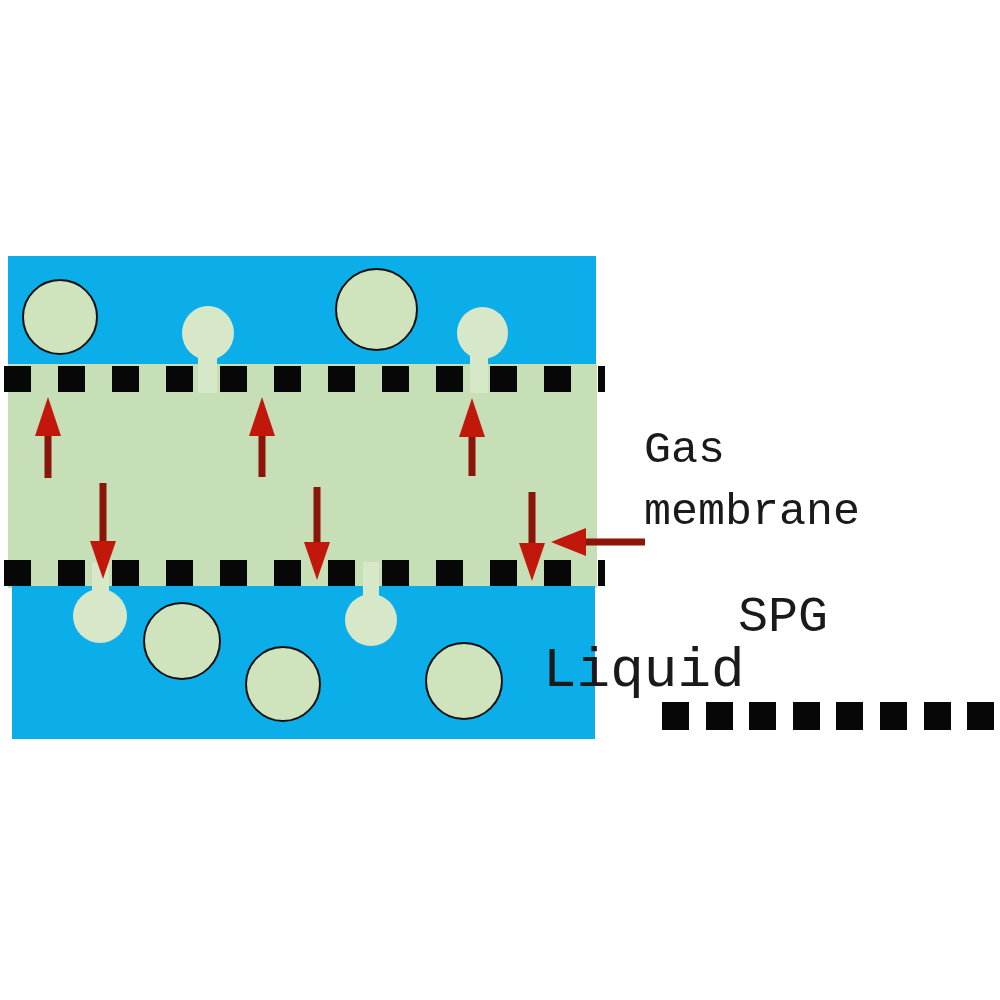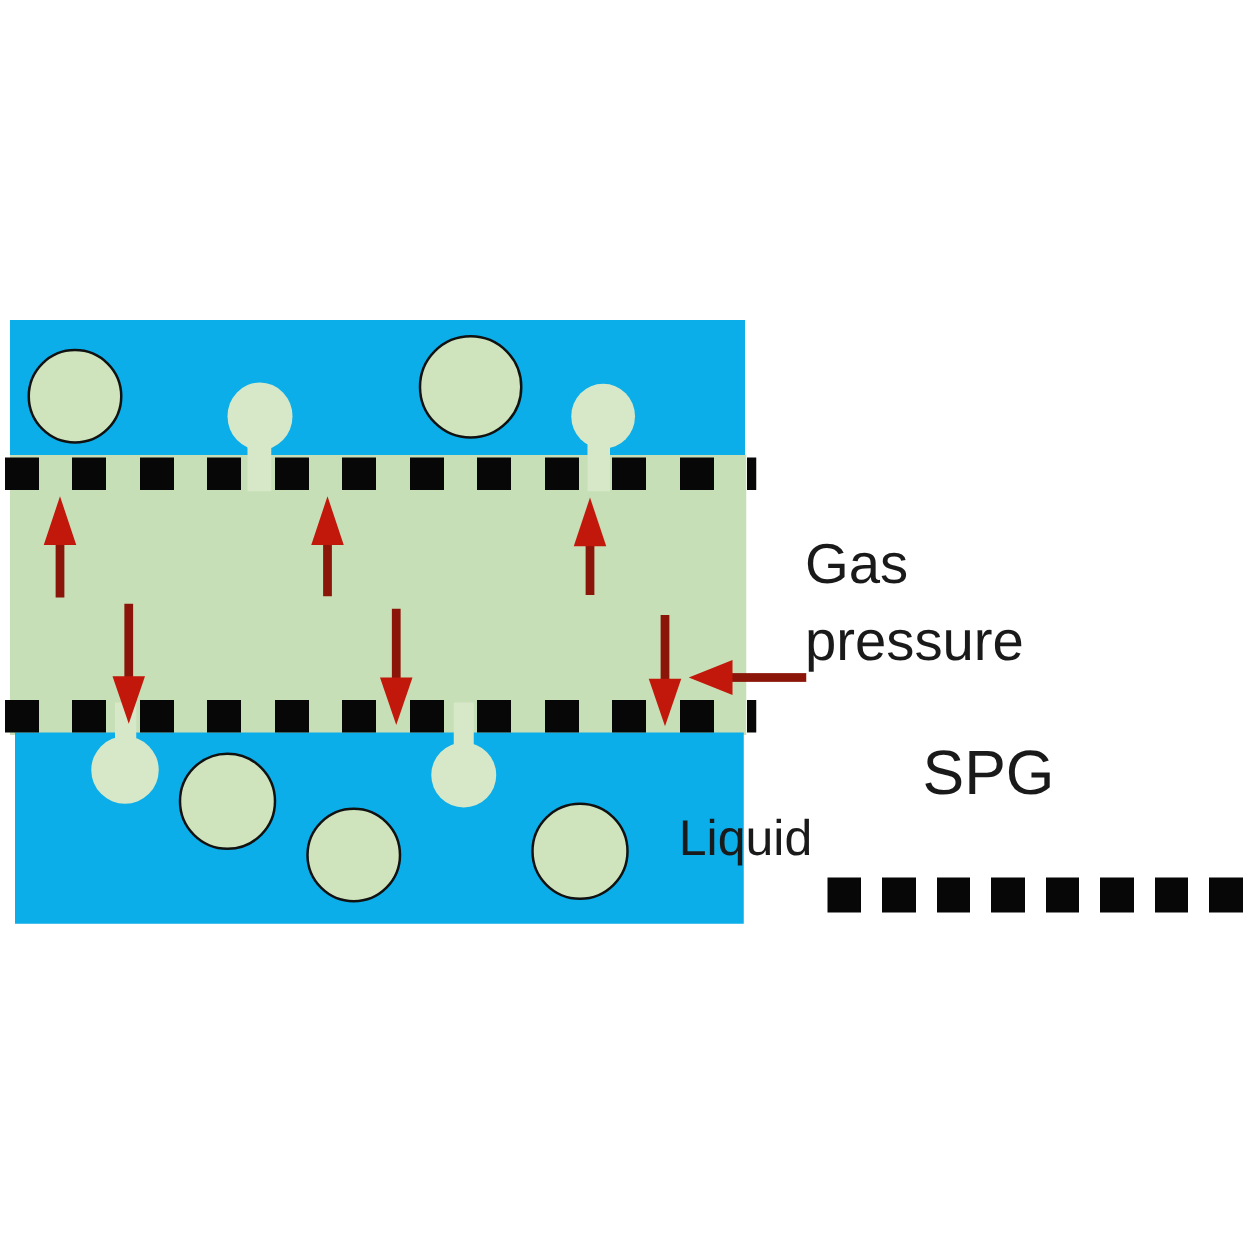--- a/index.html
+++ b/index.html
@@ -11,21 +11,21 @@
     --membrane-black:#070707;
     --arrow-stem-red:#8a1508;
     --arrow-head-red:#c2170b;
     --text-black:#1a1a1a;
     --background:#ffffff;
   }
   html,body{margin:0;padding:0;}
   body{background:#888;font-family:"Liberation Sans",sans-serif;}
   .canvas{
     position:relative;width:1000px;height:1000px;margin:0 auto;
-    background:var(--background);overflow:hidden;
+    background:var(--background);overflow:hidden;font-family:Liberation Mono, monospace;
   }
   .abs{position:absolute;}
   .liquid{background:var(--liquid-blue);}
   .gas{background:var(--gas-green);}
   .membrane-row{
     background-image:repeating-linear-gradient(90deg,
       var(--membrane-black) 0 27px, transparent 27px 54px);
   }
   .legend-row{
     background-image:repeating-linear-gradient(90deg,
@@ -43,21 +43,21 @@
   }
   .drop-neck{
     background:var(--drop-green);
   }
   .label{
     color:var(--text-black);
     white-space:nowrap;
   }
   .gas-pressure{font-size:45px;line-height:62px;}
   .spg{font-size:50px;line-height:64px;}
-  .liquid-label{font-size:40px;line-height:46px;}
+  .liquid-label{font-size:56px;line-height:46px;}
   svg.arrows{position:absolute;left:0;top:0;pointer-events:none;}
 </style>
 </head>
 <body>
 
 <div class="canvas">
 
   <div class="abs liquid" style="left:8px;top:256px;width:588px;height:110px;"></div>
 
   <div class="abs gas" style="left:8px;top:364px;width:589px;height:224px;"></div>
@@ -114,21 +114,21 @@
     </g>
 
     <g>
       <rect x="584" y="538.5" width="61" height="7" style="fill:var(--arrow-stem-red)"></rect>
       <polygon points="551,542 586,528 586,556" style="fill:var(--arrow-head-red)"></polygon>
     </g>
   </svg>
 
   <div class="abs label gas-pressure" style="left:644px;top:420px;">
     <div>Gas</div>
-    <div>pressure</div>
+    <div>membrane</div>
   </div>
 
   <div class="abs label spg" style="left:738px;top:566px;margin-top:20px;">
     <div>SPG</div>
   </div>
 
   <div class="abs label liquid-label" style="left:543px;top:648px;">Liquid</div>
 
   <div class="abs legend-row" style="left:662px;top:702px;width:333px;height:28px;"></div>
 

